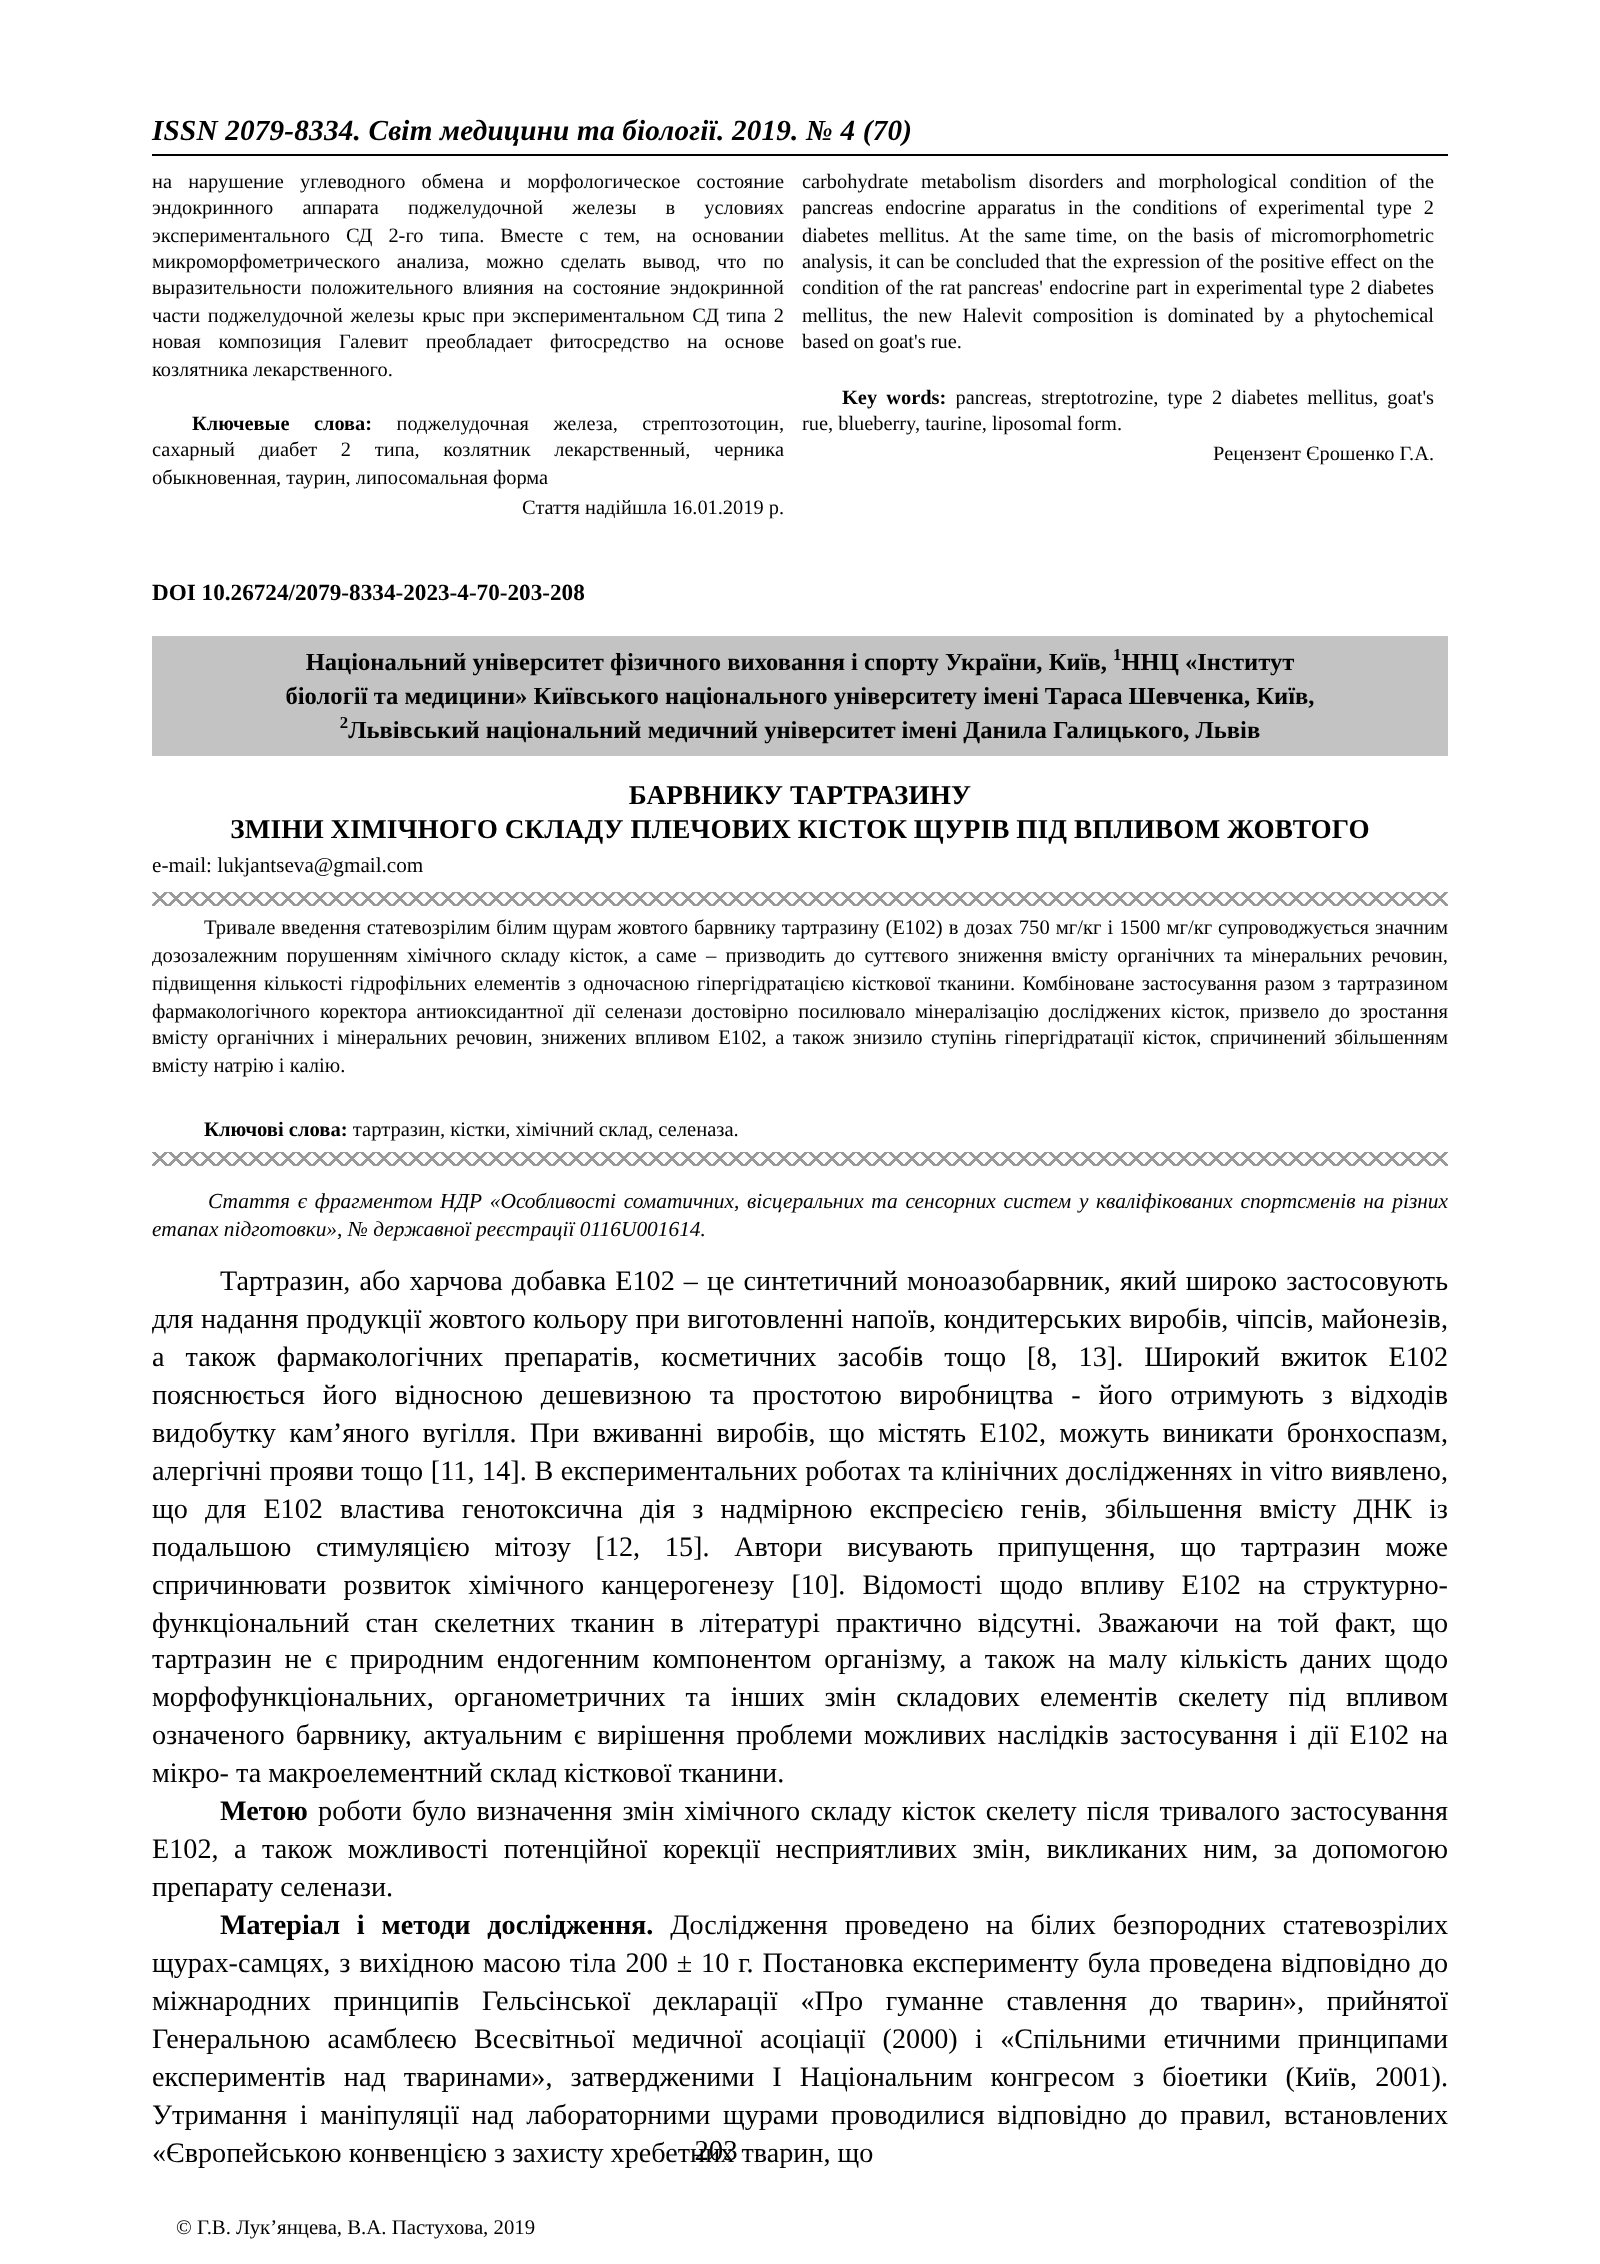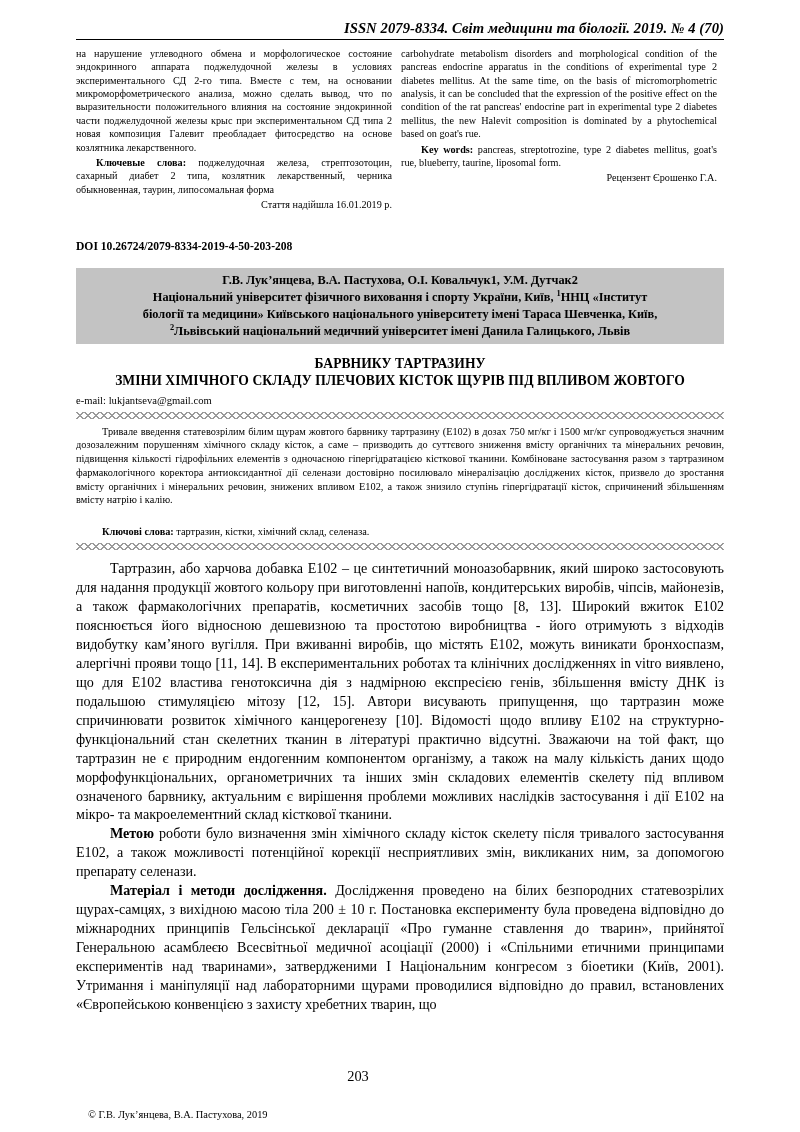--- a/index.html
+++ b/index.html
@@ -21,22 +21,22 @@
   }
   .content {
     position: absolute;
     left: 76px;
     top: 0;
     width: 648px;
   }
 
   
   .runhead {
-    margin-top: 20px;
-    text-align: right;
+    margin-top: 58px;
+    text-align: left;
     font-style: italic;
     font-weight: bold;
     font-size: 14.6px;
     letter-spacing: 0.1px;
     line-height: 1.1;
   }
   .runhead-rule {
     margin-top: 3px;
     border-bottom: 1.4px solid #000;
   }
@@ -53,21 +53,21 @@
     line-height: 1.31;
     text-align: justify;
     text-justify: inter-word;
   }
   .abs-col p {
     margin: 0;
     text-indent: 0;
   }
   .abs-col p.kw {
     text-indent: 20px;
-    margin-top: 2px;
+    margin-top: 14px;
     font-family: Liberation Serif, serif;
   }
   .abs-col p.right {
     text-align: right;
     margin-top: 2px;
   }
   .abs-col b { font-weight: bold; }
 
   
   .doi {
@@ -189,45 +189,47 @@
 
       <div class="abs-col">
         <p>carbohydrate metabolism disorders and morphological condition of the pancreas endocrine apparatus in the conditions of experimental type 2 diabetes mellitus. At the same time, on the basis of micromorphometric analysis, it can be concluded that the expression of the positive effect on the condition of the rat pancreas' endocrine part in experimental type 2 diabetes mellitus, the new Halevit composition is dominated by a phytochemical based on goat's rue.</p>
         <p class="kw"><b>Key words:</b><span> pancreas, streptotrozine, type 2 diabetes mellitus, goat's rue, blueberry, taurine, liposomal form.</span></p>
         <p class="right">Рецензент Єрошенко Г.А.</p>
       </div>
 
     </div>
 
     <div class="doi">
-      <div>DOI 10.26724/2079-8334-2019-4-50-203-208</div>
+      <div>DOI 10.26724/2079-8334-2023-4-70-203-208</div>
     </div>
 
     <div class="authors">
-      <div>Г.В. Лук’янцева, В.А. Пастухова, О.І. Ковальчук1, У.М. Дутчак2</div>
       <div class="affil"><span>Національний університет фізичного виховання і спорту України, Київ, </span><sup>1</sup><span>ННЦ «Інститут</span></div>
       <div class="affil">біології та медицини» Київського національного університету імені Тараса Шевченка, Київ,</div>
       <div class="affil"><sup>2</sup><span>Львівський національний медичний університет імені Данила Галицького, Львів</span></div>
     </div>
 
     <div class="title">
       <div>БАРВНИКУ ТАРТРАЗИНУ</div>
       <div>ЗМІНИ ХІМІЧНОГО СКЛАДУ ПЛЕЧОВИХ КІСТОК ЩУРІВ ПІД ВПЛИВОМ ЖОВТОГО</div>
     </div>
     <div class="email">e-mail: lukjantseva@gmail.com</div>
 
     <div class="wavy"></div>
 
     <div class="abs-ua">
       <p>Тривале введення статевозрілим білим щурам жовтого барвнику тартразину (Е102) в дозах 750 мг/кг і 1500 мг/кг супроводжується значним дозозалежним порушенням хімічного складу кісток, а саме – призводить до суттєвого зниження вмісту органічних та мінеральних речовин, підвищення кількості гідрофільних елементів з одночасною гіпергідратацією кісткової тканини. Комбіноване застосування разом з тартразином фармакологічного коректора антиоксидантної дії селенази достовірно посилювало мінералізацію досліджених кісток, призвело до зростання вмісту органічних і мінеральних речовин, знижених впливом Е102, а також знизило ступінь гіпергідратації кісток, спричинений збільшенням вмісту натрію і калію.</p>
       <p class="kw"><b>Ключові слова:</b><span> тартразин, кістки, хімічний склад, селеназа.</span></p>
     </div>
 
     <div class="wavy tight"></div>
 
+    <div class="note">
+      <p>Стаття є фрагментом НДР «Особливості соматичних, вісцеральних та сенсорних систем у кваліфікованих спортсменів на різних етапах підготовки», № державної реєстрації 0116U001614.</p>
+    </div>
 
     <div class="body">
       <p><b></b><span>Тартразин, або харчова добавка Е102 – це синтетичний моноазобарвник, який широко застосовують для надання продукції жовтого кольору при виготовленні напоїв, кондитерських виробів, чіпсів, майонезів, а також фармакологічних препаратів, косметичних засобів тощо [8, 13]. Широкий вжиток Е102 пояснюється його відносною дешевизною та простотою виробництва - його отримують з відходів видобутку кам’яного вугілля. При вживанні виробів, що містять Е102, можуть виникати бронхоспазм, алергічні прояви тощо [11, 14]. В експериментальних роботах та клінічних дослідженнях in vitro виявлено, що для Е102 властива генотоксична дія з надмірною експресією генів, збільшення вмісту ДНК із подальшою стимуляцією мітозу [12, 15]. Автори висувають припущення, що тартразин може спричинювати розвиток хімічного канцерогенезу [10]. Відомості щодо впливу Е102 на структурно-функціональний стан скелетних тканин в літературі практично відсутні. Зважаючи на той факт, що тартразин не є природним ендогенним компонентом організму, а також на малу кількість даних щодо морфофункціональних, органометричних та інших змін складових елементів скелету під впливом означеного барвнику, актуальним є вирішення проблеми можливих наслідків застосування і дії Е102 на мікро- та макроелементний склад кісткової тканини.</span></p>
       <p><b>Метою</b><span> роботи було визначення змін хімічного складу кісток скелету після тривалого застосування Е102, а також можливості потенційної корекції несприятливих змін, викликаних ним, за допомогою препарату селенази.</span></p>
       <p><b>Матеріал і методи дослідження.</b><span> Дослідження проведено на білих безпородних статевозрілих щурах-самцях, з вихідною масою тіла 200 ± 10 г. Постановка експерименту була проведена відповідно до міжнародних принципів Гельсінської декларації «Про гуманне ставлення до тварин», прийнятої Генеральною асамблеєю Всесвітньої медичної асоціації (2000) і «Спільними етичними принципами експериментів над тваринами», затвердженими І Національним конгресом з біоетики (Київ, 2001). Утримання і маніпуляції над лабораторними щурами проводилися відповідно до правил, встановлених «Європейською конвенцією з захисту хребетних тварин, що</span></p>
     </div>
 
   </div>
 
   <div class="footer-copy">© Г.В. Лук’янцева, В.А. Пастухова, 2019</div>

